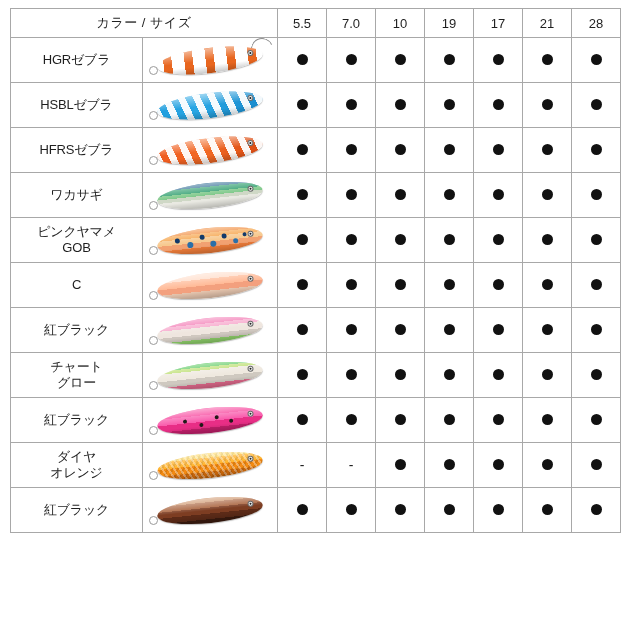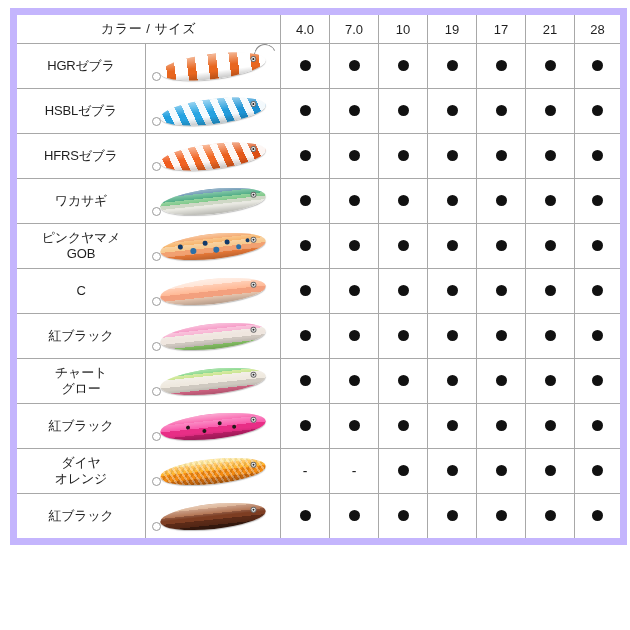--- a/index.html
+++ b/index.html
@@ -27,21 +27,21 @@
     letter-spacing: 0px;
     line-height: 24px;
     padding-left: 4px;
     padding-bottom: 3px;
     color: #111;
   }
   table.lineup {
     border-collapse: collapse;
     table-layout: fixed;
     width: 610px;
-    border: 7px solid #c4b5fd;
+    border: 1px solid #c4b5fd;
   }
   table.lineup th, table.lineup td {
     border: 1px solid #a8a8a8;
     padding: 0;
     text-align: center;
     vertical-align: middle;
     font-weight: normal;
     font-size: 13px;
     color: #1f1f1f;
   }
@@ -192,21 +192,21 @@
       <col class="col-size">
       <col class="col-size">
       <col class="col-size">
       <col class="col-size">
       <col class="col-size">
       <col class="col-size">
     </colgroup>
     <thead>
       <tr>
         <th colspan="2" class="hdr-colorsize">カラー / サイズ</th>
-        <th>4.0</th>
+        <th>5.5</th>
         <th>7.0</th>
         <th>10</th>
         <th>19</th>
         <th>17</th>
         <th>21</th>
         <th>28</th>
       </tr>
     </thead>
     <tbody>
 

